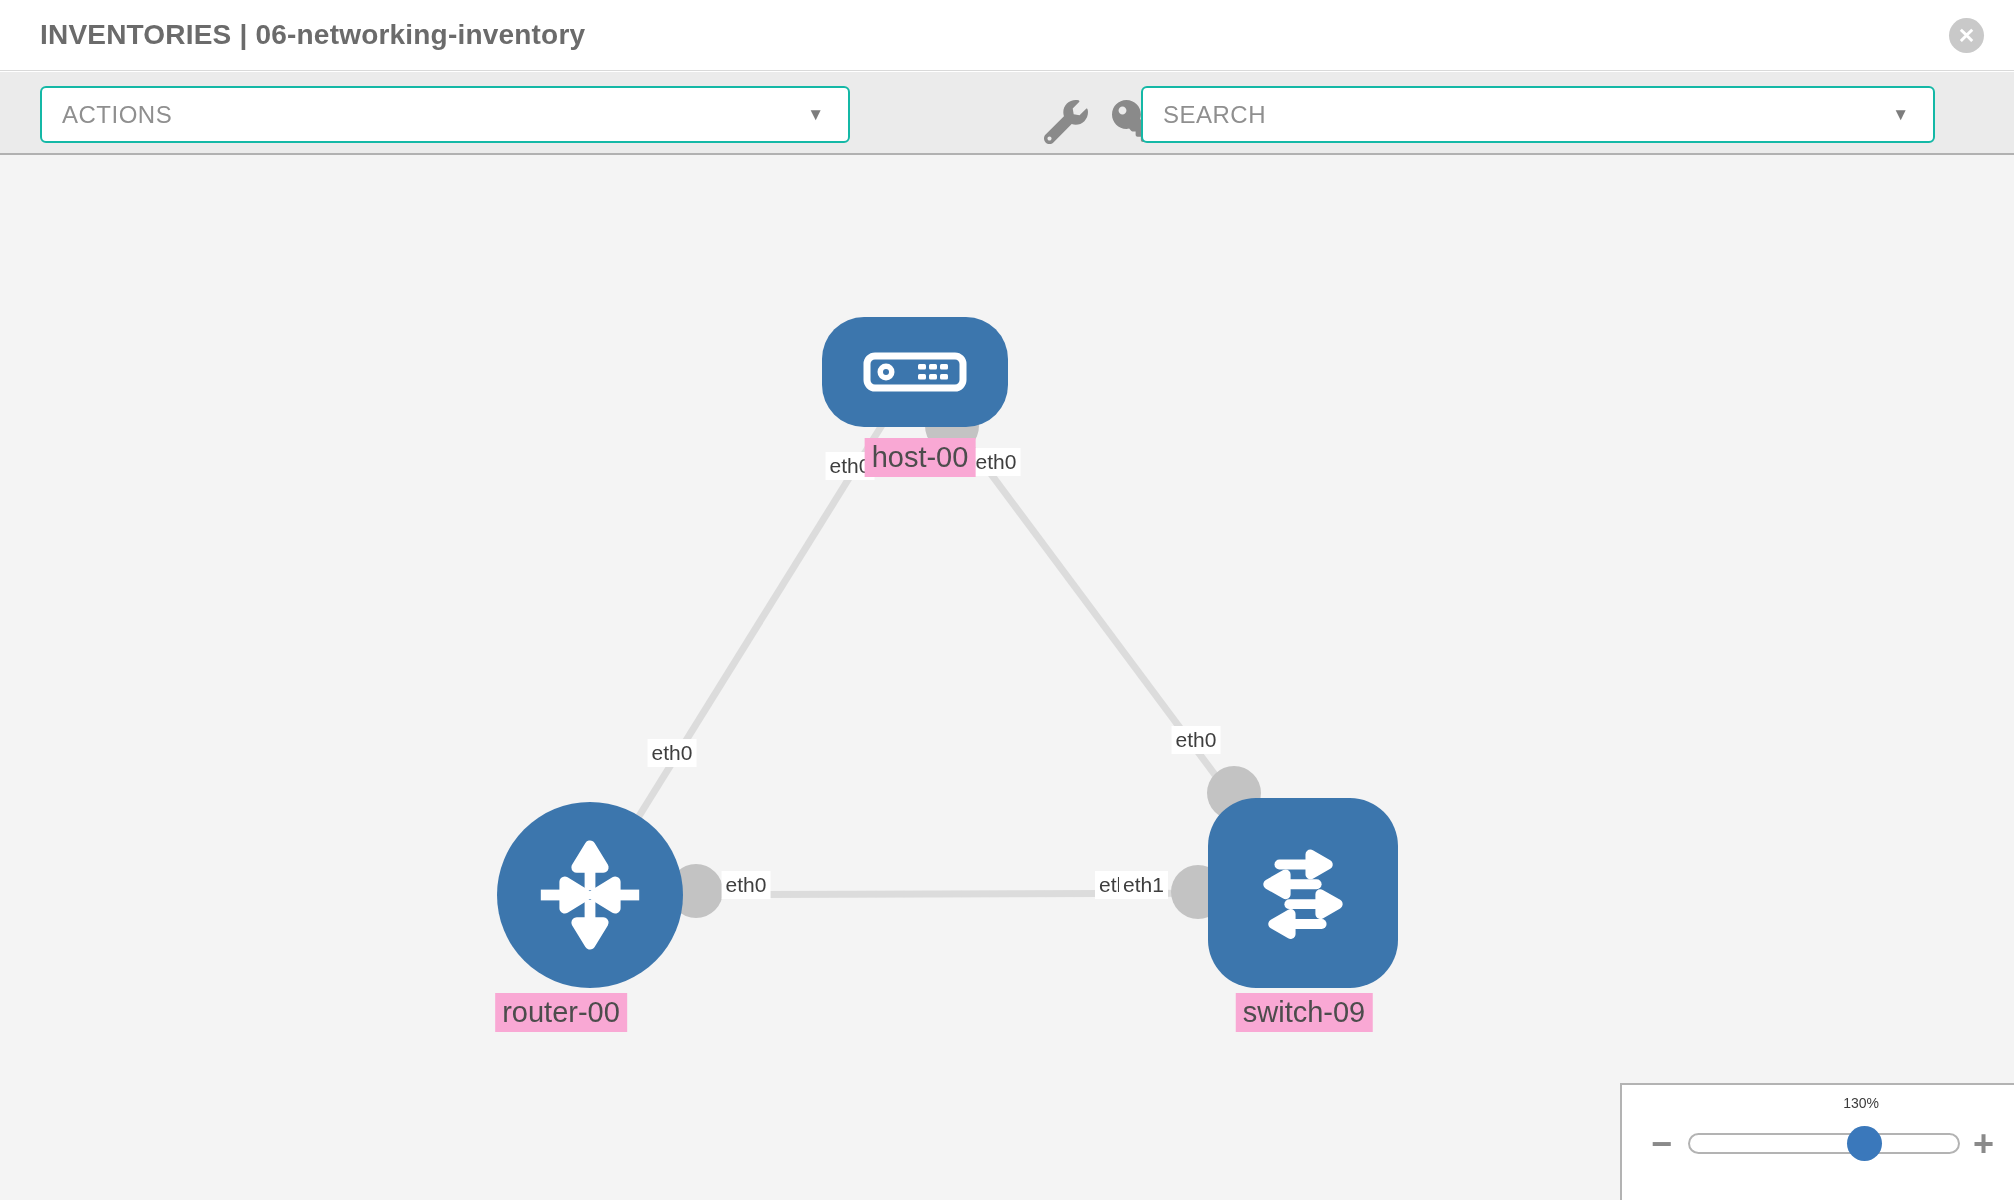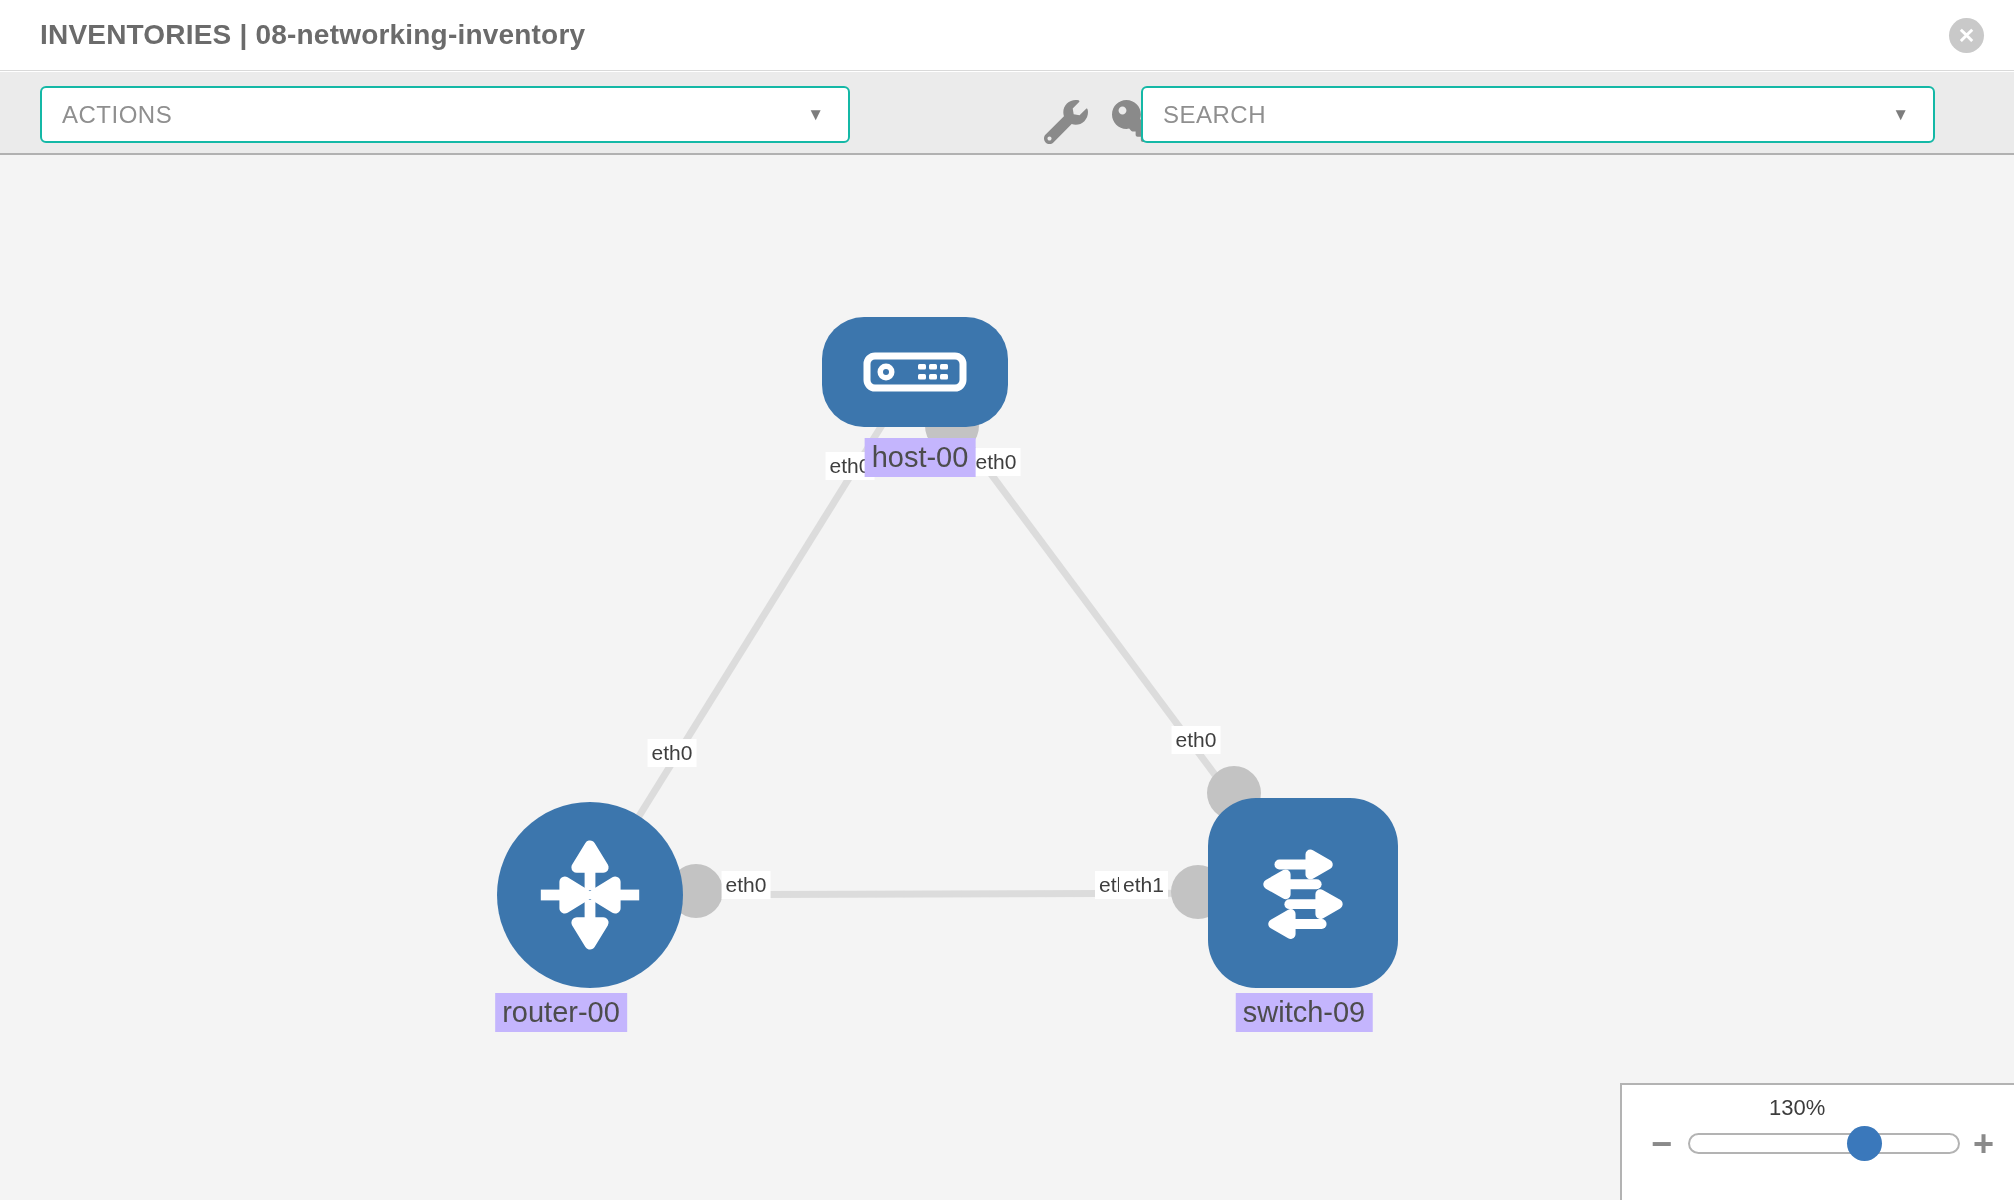--- a/index.html
+++ b/index.html
@@ -37,49 +37,49 @@
   .canvas { position:absolute; left:0; top:155px; width:2014px; height:1045px;
             background:#f4f4f4; overflow:hidden; }
   .canvas svg.links { position:absolute; left:0; top:0; }
 
   .node { position:absolute; background:#3c76ad; display:flex;
           align-items:center; justify-content:center; cursor:pointer; }
   .node.host   { left:822px; top:162px; width:186px; height:110px; border-radius:42px; }
   .node.router { left:497px; top:647px; width:186px; height:186px; border-radius:50%; }
   .node.switch { left:1208px; top:643px; width:190px; height:190px; border-radius:48px; }
 
-  .nodelabel { position:absolute; background:#c4b5fd; color:#4c4c4c;
+  .nodelabel { position:absolute; background:#f9a8d4; color:#4c4c4c;
                font-size:29px; padding:3px 7px; white-space:nowrap;
                transform:translateX(-50%); }
   .iflabel { position:absolute; background:#ffffff; color:#3e3e3e;
              font-size:21px; padding:2px 4px; white-space:nowrap;
              transform:translateX(-50%); }
   .iflabel.noshift { transform:none; }
 
   
   .zoom-panel { position:absolute; left:1620px; top:928px; width:394px; height:117px;
                 background:#ffffff; border-top:2px solid #b3b3b3; border-left:2px solid #b3b3b3; }
   .zoom-level { position:absolute; left:147px; top:10px; width:110px;
-                text-align:left; font-size:22px; color:#3c3c3c; }
+                text-align:right; font-size:14px; color:#3c3c3c; }
   .zoom-minus, .zoom-plus { position:absolute; top:38px; font-size:36px; font-weight:700;
                             color:#8a8a8a; cursor:pointer; user-select:none; }
   .zoom-minus { left:29px; }
   .zoom-plus  { left:351px; }
   .zoom-track { position:absolute; left:66px; top:48px; width:272px; height:21px;
                 background:#ffffff; border:2px solid #b3b3b3; border-radius:11px; cursor:pointer; }
   .zoom-knob  { position:absolute; left:225px; top:41px; width:35px; height:35px;
                 border-radius:50%; background:#3a78bb; cursor:grab; }
 </style>
 </head>
 <body>
 
 <div id="page">
 
   <div class="header">
-    <div class="title">INVENTORIES | 08-networking-inventory</div>
+    <div class="title">INVENTORIES | 06-networking-inventory</div>
     <div class="close-btn">✕</div>
   </div>
 
   <div class="toolbar">
     <div class="combo actions">
       <span class="ph">ACTIONS</span>
       <span class="caret">▼</span>
     </div>
 
     <div class="tool-icon wrench">

